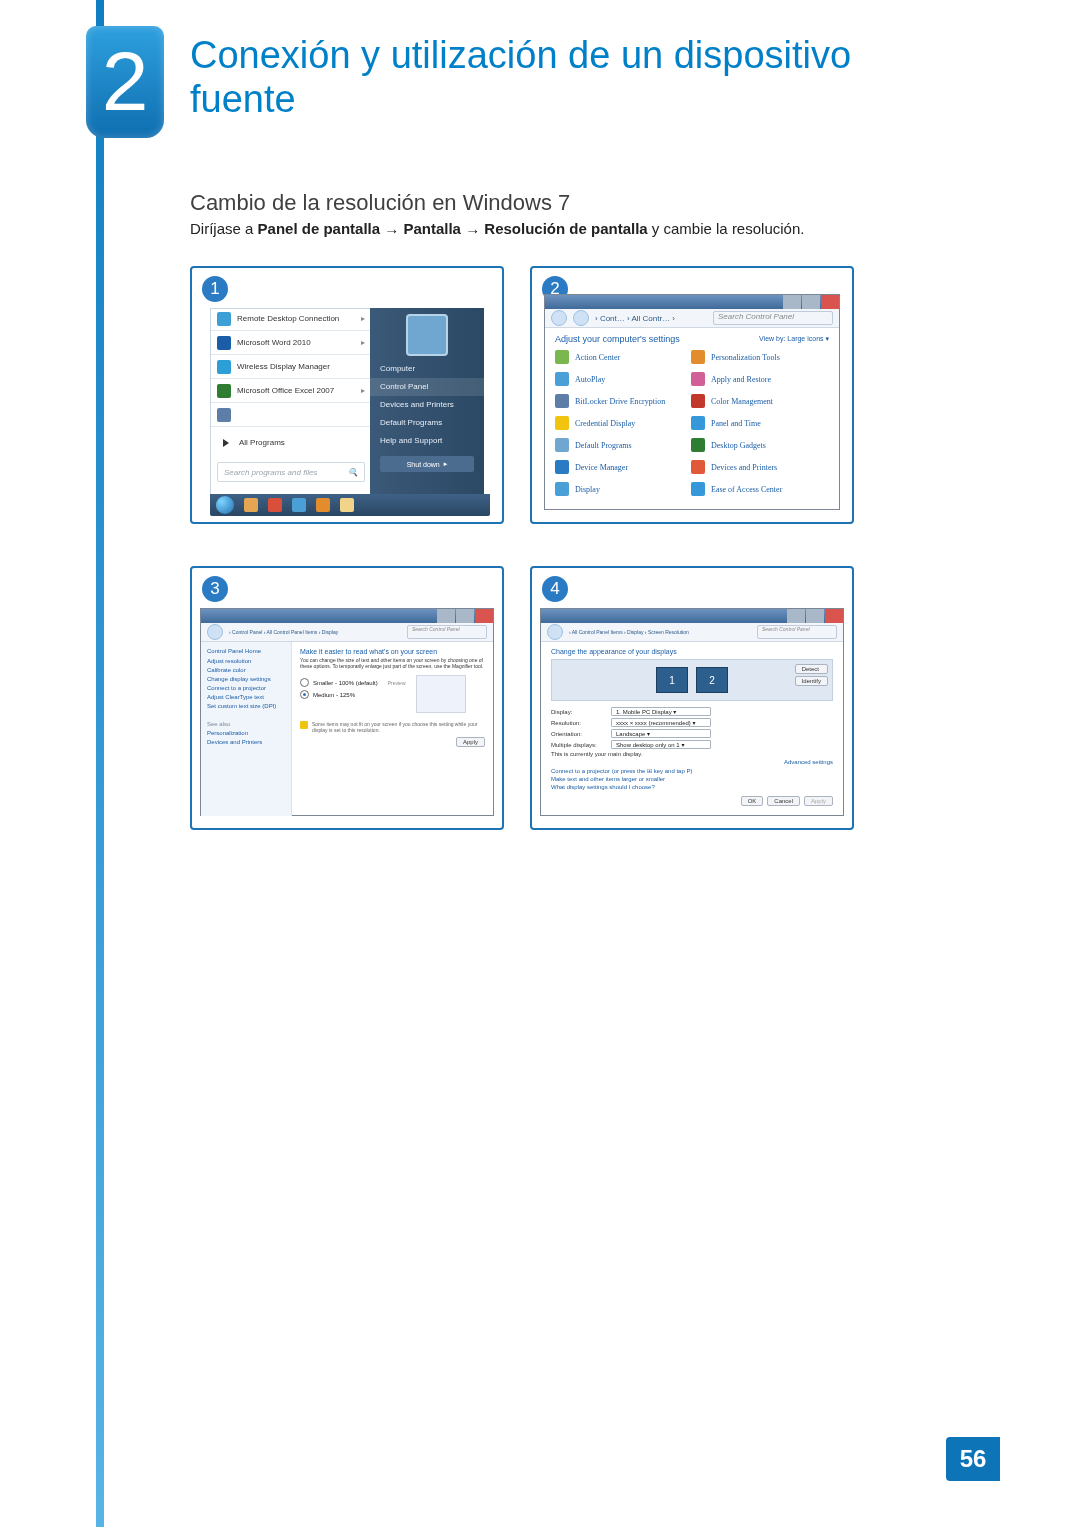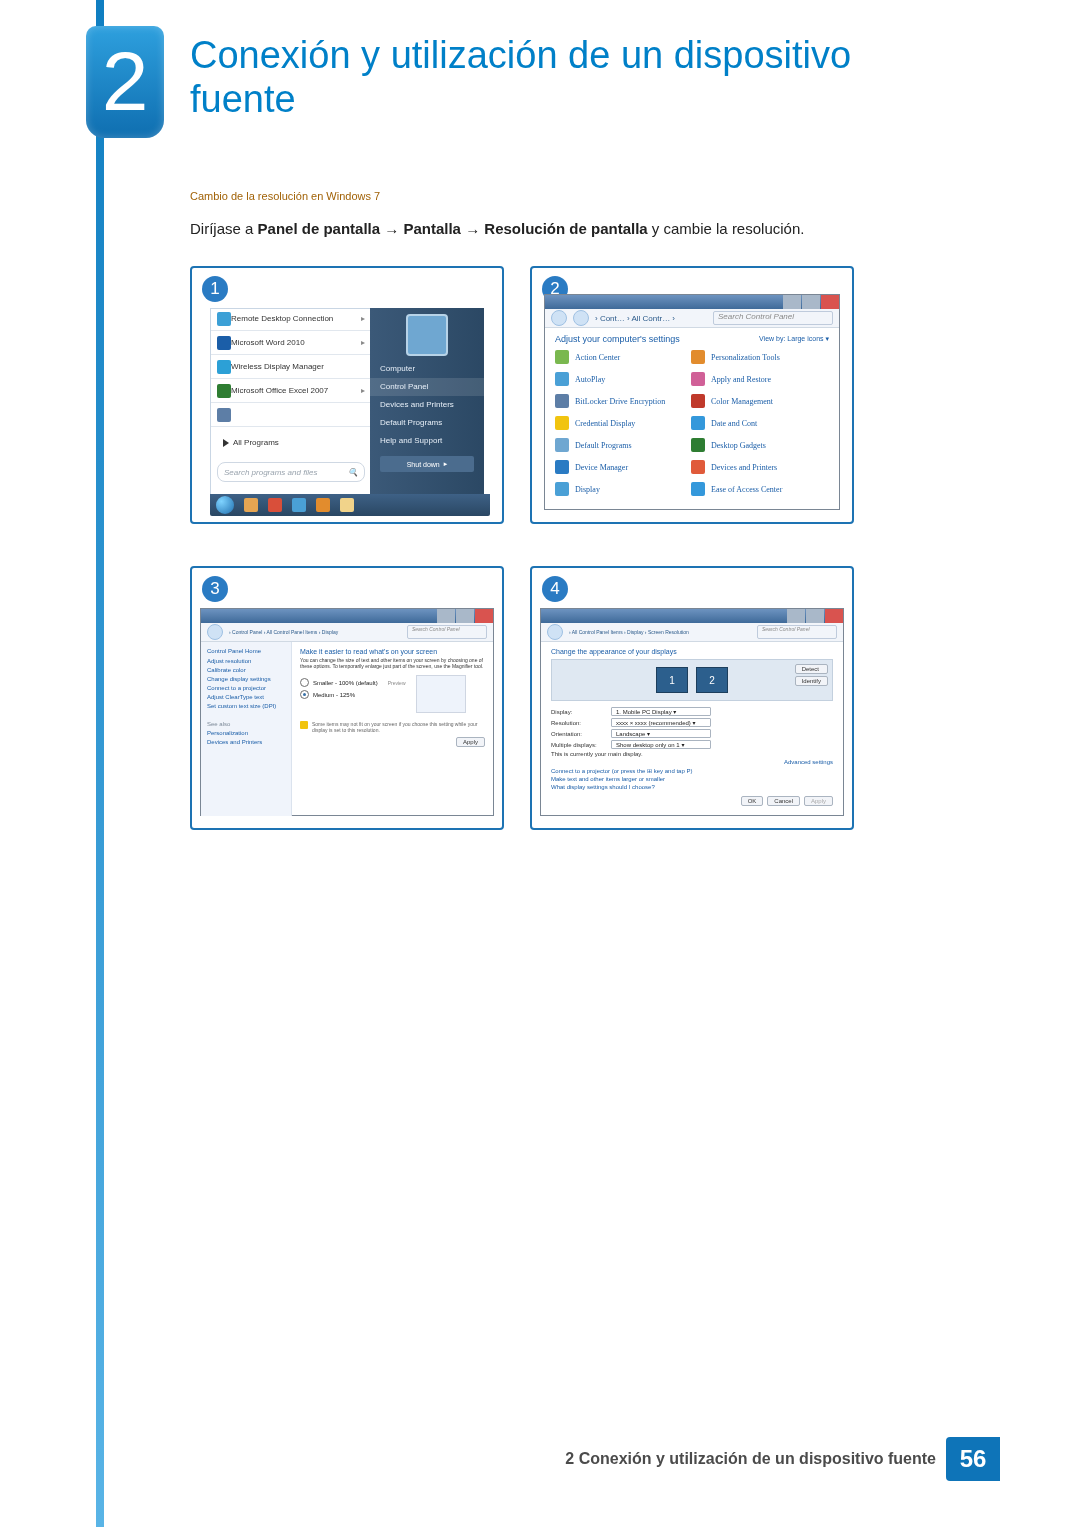--- a/index.html
+++ b/index.html
@@ -33,21 +33,21 @@
     background:linear-gradient(to bottom,#2ea0de 0%,#0f6eb0 100%);
     border-radius:10px 10px 18px 18px;
     color:#fff;font-size:84px;font-weight:500;text-align:center;line-height:110px;
     box-shadow:inset 0 0 8px rgba(255,255,255,.25);
   }
   .chapter-title{
     position:absolute;left:190px;top:34px;width:740px;
     font-size:38px;color:var(--blue);font-weight:400;line-height:1.15;
   }
   .section-heading{
-    position:absolute;left:190px;top:190px;font-size:11px;color:#a16207;font-weight:400;
+    position:absolute;left:190px;top:190px;font-size:22px;color:#404040;font-weight:400;
   }
   .body-text{
     position:absolute;left:190px;top:220px;font-size:15px;color:#222;font-weight:400;
   }
   .body-text b{font-weight:700;}
   
   .panels{
     position:absolute;left:190px;top:266px;width:660px;
   }
   .panel{
@@ -63,34 +63,34 @@
     position:absolute;left:18px;top:40px;width:274px;height:198px;font-size:8px;
   }
   .sm-left{
     position:absolute;left:0;top:0;width:160px;height:198px;background:#fff;border:1px solid #c9d6e4;border-right:none;
   }
   .sm-right{
     position:absolute;right:0;top:0;width:114px;height:198px;
     background:linear-gradient(to right,#3b5978,#2b4864);color:#fff;
   }
   .sm-row{
-    display:flex;align-items:center;height:19px;padding:0 6px;color:#333;
+    display:flex;align-items:center;height:19px;padding:0 6px;gap:6px;color:#333;
   }
   .sm-row .arr{margin-left:auto;color:#888;font-size:8px;}
   .sm-hr{height:1px;background:#e1e7ee;margin:2px 0;}
   .sm-ico{width:14px;height:14px;background:#6bb0e4;border-radius:2px;flex:0 0 14px;position:relative;}
   .sm-ico.word{background:#1b5ea8;}
   .sm-ico.xl{background:#2e7d32;}
   .sm-ico.wd{background:#2ca0d6;}
   .sm-ico.rdc{background:#3ca0d6;}
   .sm-ico.run{background:#5d7ea6;}
   .sm-ico.allp::after{content:"";position:absolute;left:4px;top:3px;border-left:6px solid #333;border-top:4px solid transparent;border-bottom:4px solid transparent;}
   .sm-allprograms{padding:4px 8px;color:#333;}
   .sm-search{
-    margin:6px 6px 0 6px;height:18px;border:1px solid #cfd8e3;border-radius:8px;
+    margin:6px 6px 0 6px;height:18px;border:1px solid #cfd8e3;border-radius:2px;
     display:flex;align-items:center;justify-content:space-between;padding:0 6px;color:#9aa4ae;font-style:italic;
   }
   .sm-right-item{height:18px;line-height:18px;padding:0 10px;font-size:8px;color:#e6eef7;}
   .sm-right-item.sel{background:rgba(255,255,255,.12);}
   .sm-avatar{width:38px;height:38px;border-radius:4px;background:#6fa7d1;margin:6px auto 4px auto;border:2px solid rgba(255,255,255,.5);}
   .sm-shut{
     margin:6px 10px 0 10px;height:16px;border-radius:2px;background:#4b6c8e;
     display:flex;align-items:center;justify-content:center;color:#fff;font-size:7px;gap:4px;
   }
   .taskbar{
@@ -294,21 +294,21 @@
         <div class="cp-item">
             <span class="ic ic6"></span>
             <span>Color Management</span>
           </div>
         <div class="cp-item">
             <span class="ic ic7"></span>
             <span>Credential Display</span>
           </div>
         <div class="cp-item">
             <span class="ic ic8"></span>
-            <span>Date and Cont</span>
+            <span>Panel and Time</span>
           </div>
         <div class="cp-item">
             <span class="ic ic9"></span>
             <span>Default Programs</span>
           </div>
         <div class="cp-item">
             <span class="ic ic10"></span>
             <span>Desktop Gadgets</span>
           </div>
         <div class="cp-item">
@@ -443,15 +443,14 @@
           <span class="btn">Cancel</span>
           <span class="btn" style="color:#aaa">Apply</span>
         </div>
       </div>
     </div>
   </div>
 
 </div>
 
 <div class="footer">
-  <span class="footer-text">2 Conexión y utilización de un dispositivo fuente</span>
   <span class="footer-num">56</span>
 </div>
 
 </body></html>

